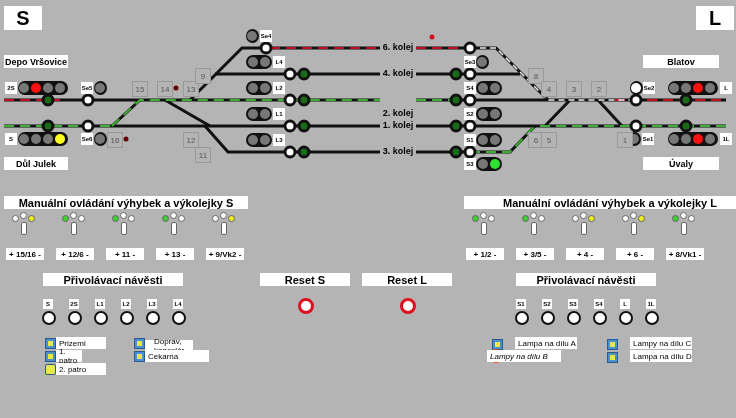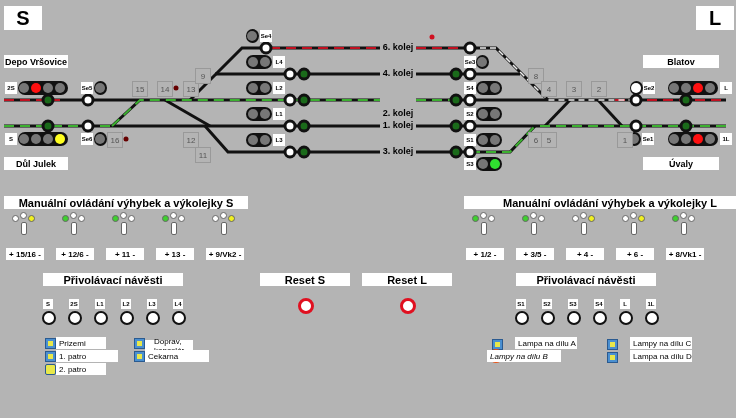--- a/index.html
+++ b/index.html
@@ -337,21 +337,21 @@
 <div class="reset" style="left:298px;top:298px;"></div>
 <div class="reset" style="left:400px;top:298px;"></div>
 
 <div class="licon" style="left:45px;top:338px;">
     <i></i>
   </div>
 <div class="lamp" style="left:56px;top:337px;width:50px;">Prizemi</div>
 <div class="licon" style="left:45px;top:351px;">
     <i></i>
   </div>
-<div class="lamp" style="left:56px;top:350px;width:62px;">1. patro</div>
+<div class="lamp" style="left:56px;top:350px;width:26px;">1. patro</div>
 <div class="licon" style="left:45px;top:364px;background:#e8e84a;border-radius:2px;"></div>
 <div class="lamp" style="left:56px;top:363px;width:50px;">2. patro</div>
 <div class="licon" style="left:134px;top:338px;">
     <i></i>
   </div>
 <div class="lamp" style="left:145px;top:340px;width:48px;padding-left:9px;">Doprav, kancelár</div>
 <div class="licon" style="left:134px;top:351px;">
     <i></i>
   </div>
 <div class="lamp" style="left:145px;top:350px;width:64px;">Cekarna</div>

